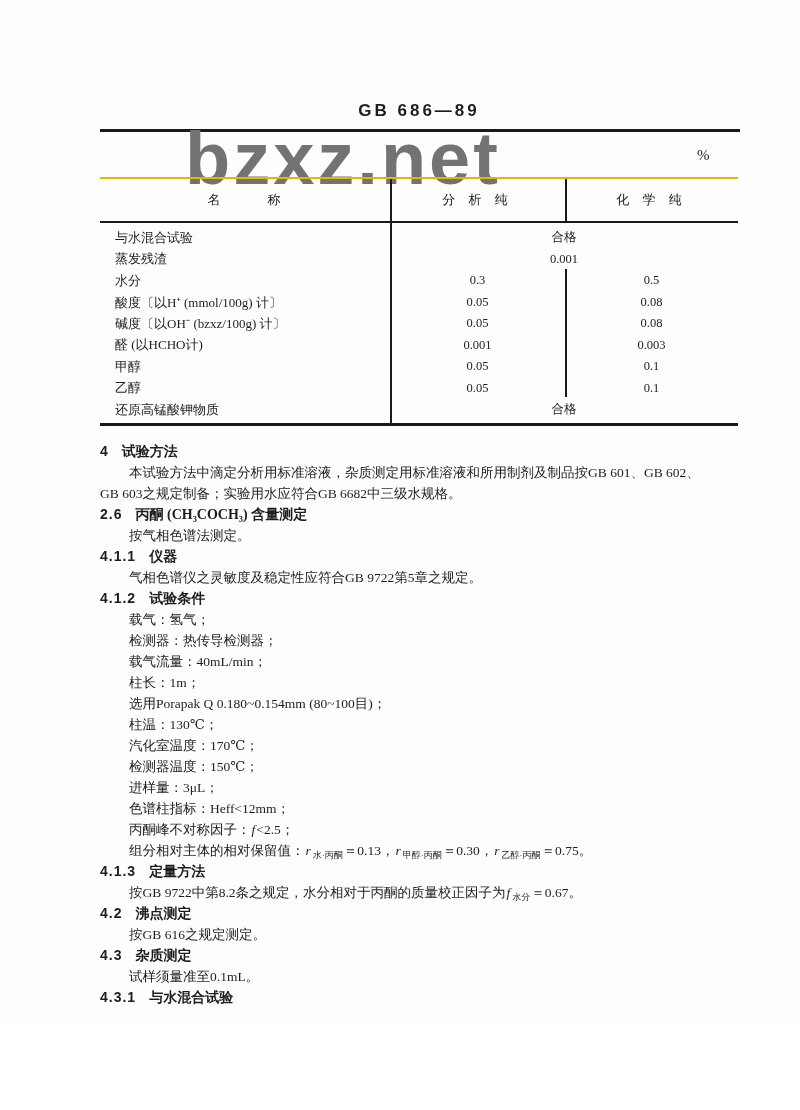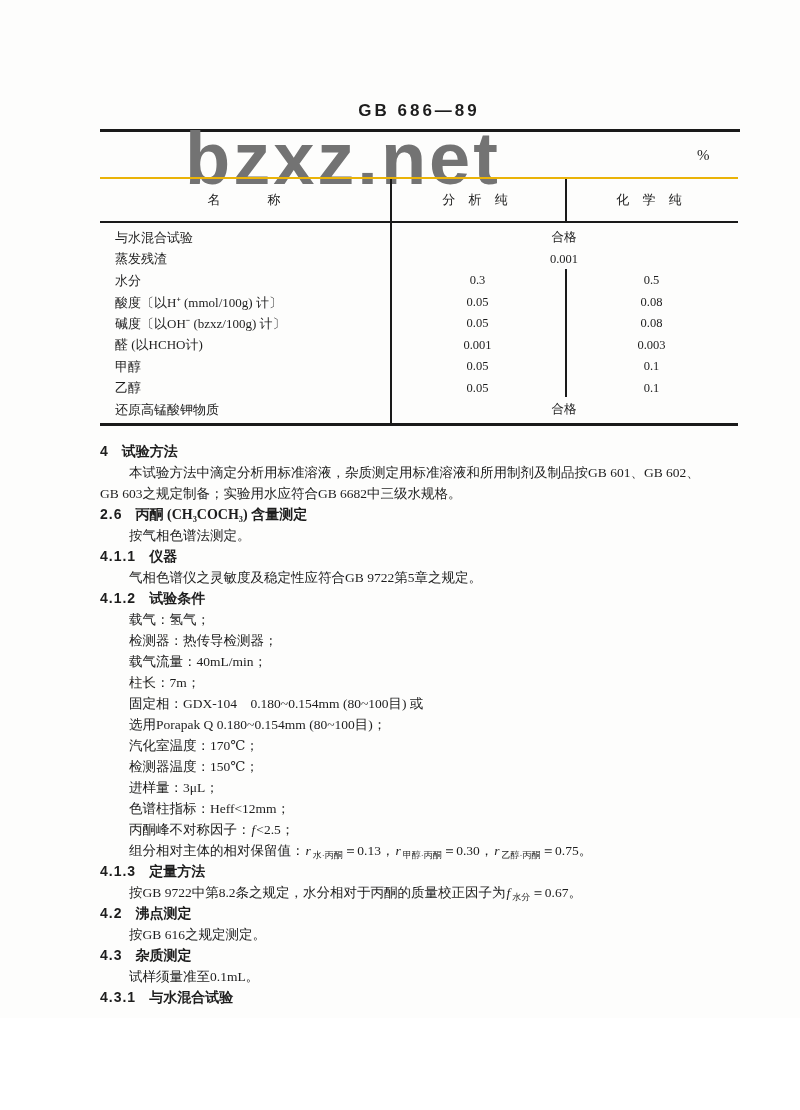--- a/index.html
+++ b/index.html
@@ -126,23 +126,23 @@
       <div class="line indent">本试验方法中滴定分析用标准溶液，杂质测定用标准溶液和所用制剂及制品按GB 601、GB 602、</div>
       <div class="line">GB 603之规定制备；实验用水应符合GB 6682中三级水规格。</div>
       <div class="line clause"><span class="num">2.6</span><span class="ttl">丙酮 (CH₃COCH₃) 含量测定</span></div>
       <div class="line indent">按气相色谱法测定。</div>
       <div class="line clause"><span class="num">4.1.1</span><span class="ttl">仪器</span></div>
       <div class="line indent">气相色谱仪之灵敏度及稳定性应符合GB 9722第5章之规定。</div>
       <div class="line clause"><span class="num">4.1.2</span><span class="ttl">试验条件</span></div>
       <div class="line indent">载气：氢气；</div>
       <div class="line indent">检测器：热传导检测器；</div>
       <div class="line indent">载气流量：40mL/min；</div>
-      <div class="line indent">柱长：7m；</div>
-      <div class="line indent">固定相：GDX-104　0.180~0.154mm (80~100目) 或</div>
+      <div class="line indent">柱长：1m；</div>
       <div class="line indent">选用Porapak Q 0.180~0.154mm (80~100目)；</div>
+      <div class="line indent">柱温：130℃；</div>
       <div class="line indent">汽化室温度：170℃；</div>
       <div class="line indent">检测器温度：150℃；</div>
       <div class="line indent">进样量：3μL；</div>
       <div class="line indent">色谱柱指标：Heff&lt;12mm；</div>
       <div class="line indent"><span class="seg-n">丙酮峰不对称因子：</span><span class="seg-i">f</span><span class="seg-n">&lt;2.5；</span></div>
       <div class="line indent"><span class="seg-n">组分相对主体的相对保留值：</span><span class="seg-i">r</span><span class="seg-sub">水·丙酮</span><span class="seg-n">＝0.13，</span><span class="seg-i">r</span><span class="seg-sub">甲醇·丙酮</span><span class="seg-n">＝0.30，</span><span class="seg-i">r</span><span class="seg-sub">乙醇·丙酮</span><span class="seg-n">＝0.75。</span></div>
       <div class="line clause"><span class="num">4.1.3</span><span class="ttl">定量方法</span></div>
       <div class="line indent"><span class="seg-n">按GB 9722中第8.2条之规定，水分相对于丙酮的质量校正因子为</span><span class="seg-i">f</span><span class="seg-sub">水分</span><span class="seg-n">＝0.67。</span></div>
       <div class="line clause"><span class="num">4.2</span><span class="ttl">沸点测定</span></div>
       <div class="line indent">按GB 616之规定测定。</div>

